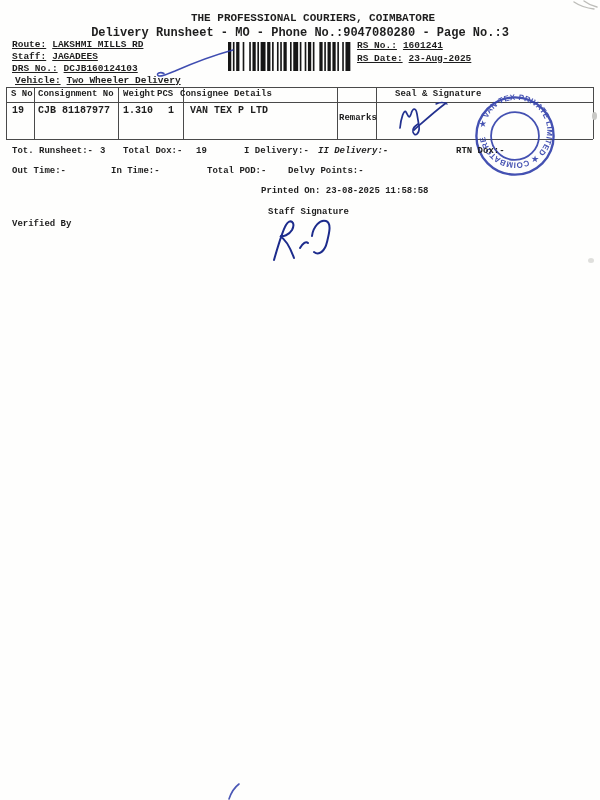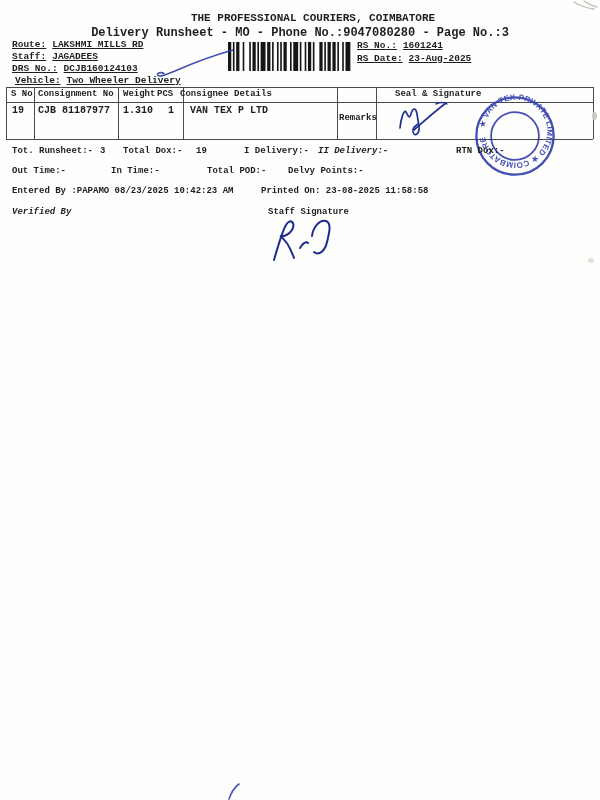--- a/index.html
+++ b/index.html
@@ -120,24 +120,23 @@
   <div class="t fs9" style="left:196px; top:147px;">19</div>
   <div class="t fs9" style="left:244px; top:147px;">I Delivery:-</div>
   <div class="t fs9" style="left:318px; top:147px;font-style:italic;">II Delivery:-</div>
   <div class="t fs9" style="left:456px; top:147px;">RTN Dox:-</div>
 
   <div class="t fs9" style="left:12px;  top:167px;">Out Time:-</div>
   <div class="t fs9" style="left:111px; top:167px;">In Time:-</div>
   <div class="t fs9" style="left:207px; top:167px;">Total POD:-</div>
   <div class="t fs9" style="left:288px; top:167px;">Delvy Points:-</div>
 
-  <div class="t fs9" style="left:12px;  top:187px;">Entered By :PAPAMO 08/23/2025 10:42:23 AM</div>
   <div class="t fs9" style="left:245px; top:187px;margin-left:16px;">Printed On: 23-08-2025 11:58:58</div>
 
-  <div class="t fs9" style="left:12px;  top:208px;font-style:italic;">Verified By</div>
+  <div class="t fs9" style="left:12px;  top:220px;">Verified By</div>
   <div class="t fs9" style="left:268px; top:208px;">Staff Signature</div>
 
   <svg style="position:absolute; left:266px; top:216px;" width="78" height="52" viewBox="0 0 78 52">
     <path d="M8,44 C12,30 17,14 20,9 C24,2 30,6 26,14 C23,19 17,21 14,20 C19,23 24,31 28,42" fill="none" stroke="#1c2b8c" stroke-width="2" stroke-linecap="round"></path>
     <path d="M34,32 C37,27 40,25 42,27" fill="none" stroke="#1c2b8c" stroke-width="2" stroke-linecap="round"></path>
     <path d="M46,20 C47,11 54,3 60,5 C66,7 63,18 61,26 C59,35 53,40 48,36" fill="none" stroke="#1c2b8c" stroke-width="2" stroke-linecap="round"></path>
   </svg>
 
   <svg style="position:absolute; left:570px; top:0px;" width="28" height="16" viewBox="0 0 28 16">
     <path d="M4,2 C10,6 16,8 24,9 M14,1 C18,4 22,6 27,7" fill="none" stroke="#bdbdb9" stroke-width="1.4" stroke-linecap="round"></path>

